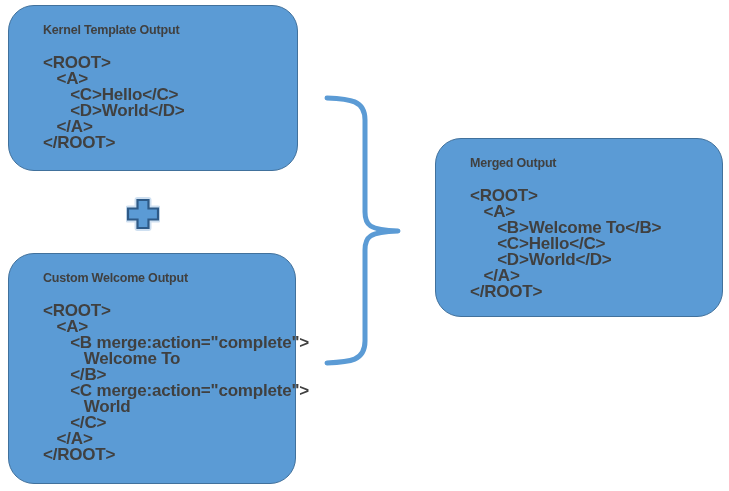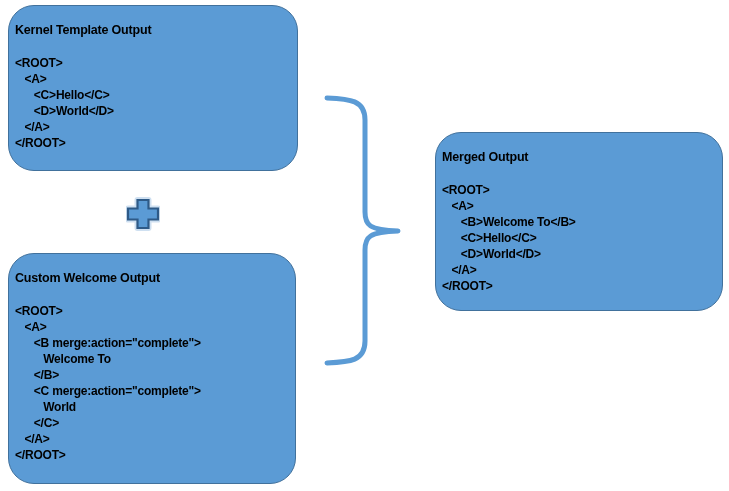--- a/index.html
+++ b/index.html
@@ -14,43 +14,43 @@
     height: 491px;
     background: #ffffff;
     overflow: hidden;
   }
   .box {
     position: absolute;
     background: #5b9bd5;
     border: 1.5px solid #41719c;
     border-radius: 26px;
     box-sizing: border-box;
-    color: #000000;
-    padding: 16px 6px;
+    color: #404040;
+    padding: 16px 34px;
   }
   .box-title {
     font-size: 12.5px;
     font-weight: bold;
     letter-spacing: -0.2px;
     line-height: 16px;
     margin-bottom: 17px;
     white-space: pre;
   }
   .box-code {
     margin: 0;
     font-family: "Liberation Sans", sans-serif;
-    font-size: 12px;
+    font-size: 17px;
     font-weight: bold;
     letter-spacing: -0.2px;
     line-height: 16px;
     white-space: pre;
   }
   #box-kernel { left: 8px;   top: 5px;   width: 290px; height: 166px; }
   #box-custom { left: 8px;   top: 253px; width: 288px; height: 231px; }
-  #box-merged { left: 435px; top: 132px; width: 288px; height: 179px; }
+  #box-merged { left: 435px; top: 138px; width: 288px; height: 179px; }
   .op-svg { position: absolute; }
   #plus-sign  { left: 126px; top: 197px; }
   #curly-brace{ left: 320px; top: 90px; }
 </style>
 </head>
 <body>
 
 <div class="canvas">
 
   <div class="box" id="box-kernel">

